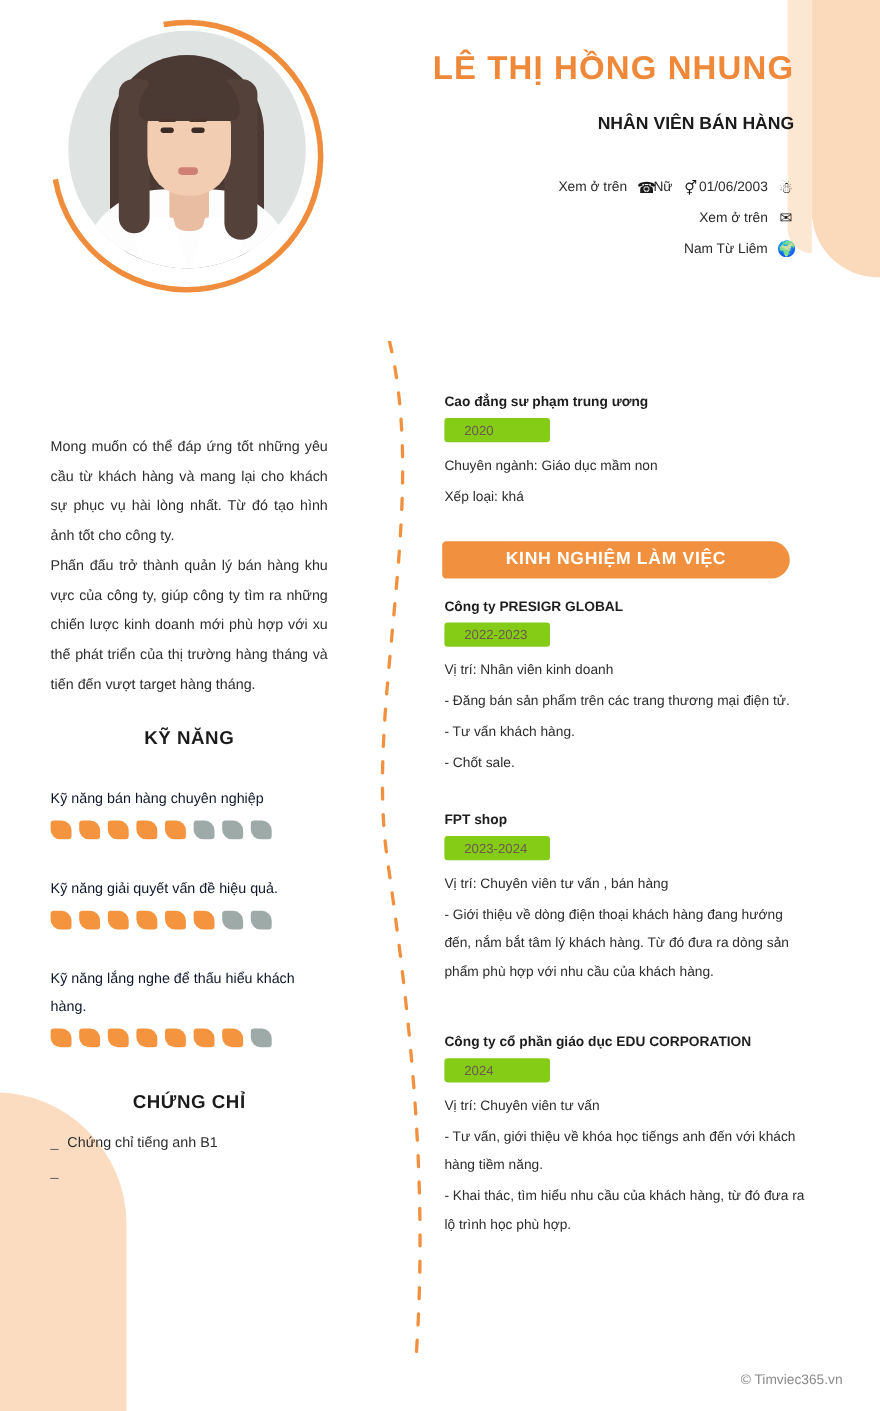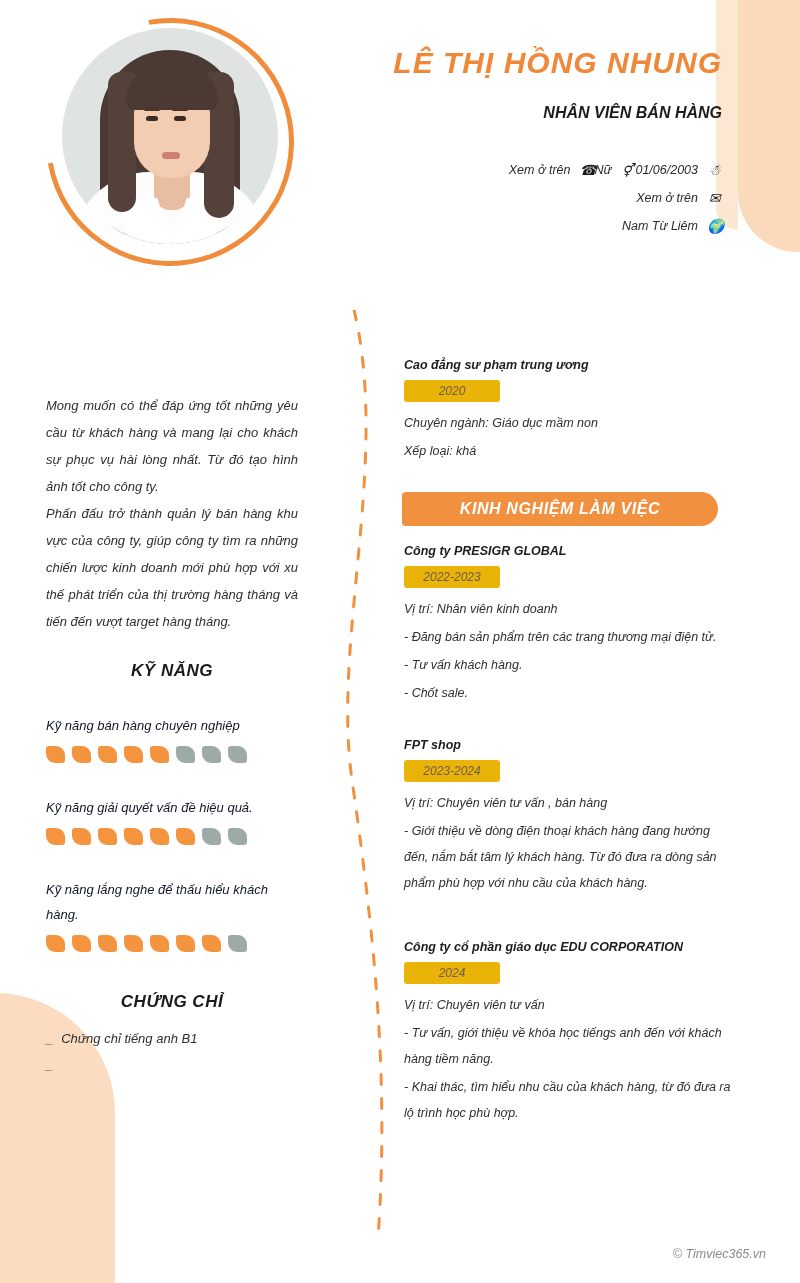--- a/index.html
+++ b/index.html
@@ -8,21 +8,20 @@
     background: #ffffff;
     font-family: "Liberation Sans", sans-serif;
     color: #2b2b2b;
     overflow: hidden;
   }
   .page {
     position: relative;
     width: 800px; height: 1283px;
     background: #ffffff;
     overflow: hidden;
-    font-style: italic;
   }
 
   
   .corner-tr {
     position: absolute; top: 0; right: 0;
     width: 62px; height: 252px;
     background: #fbd9bb;
     border-bottom-left-radius: 60px;
   }
   .corner-tr-inner {
@@ -189,23 +188,23 @@
     border-radius: 4px 18px 18px 4px;
     display: flex; align-items: center; justify-content: center;
     color: #ffffff; font-size: 16px; font-weight: bold; letter-spacing: .6px;
     width: 316px;
   }
   .band.shifted { margin-left: -2px; }
   .entry { margin-top: 18px; }
   .entry-title { font-size: 12.5px; font-weight: bold; color: #1d1d1d; }
   .chip {
     display: inline-block; margin-top: 8px;
-    background: #eab308; color: #6d5b4c;
+    background: #84cc16; color: #6d5b4c;
     font-size: 12px; padding: 4px 18px; border-radius: 3px;
-    min-width: 96px; text-align: center;
+    min-width: 96px; 
   }
   .entry-line { font-size: 12.5px; line-height: 26px; color: #2e2e2e; margin-top: 2px; }
   .entry-line.first { margin-top: 8px; }
   .block-gap { height: 14px; }
 
   .footer {
     position: absolute; right: 34px; bottom: 22px;
     font-size: 12.5px; color: #8a8a8a;
   }
 </style>

